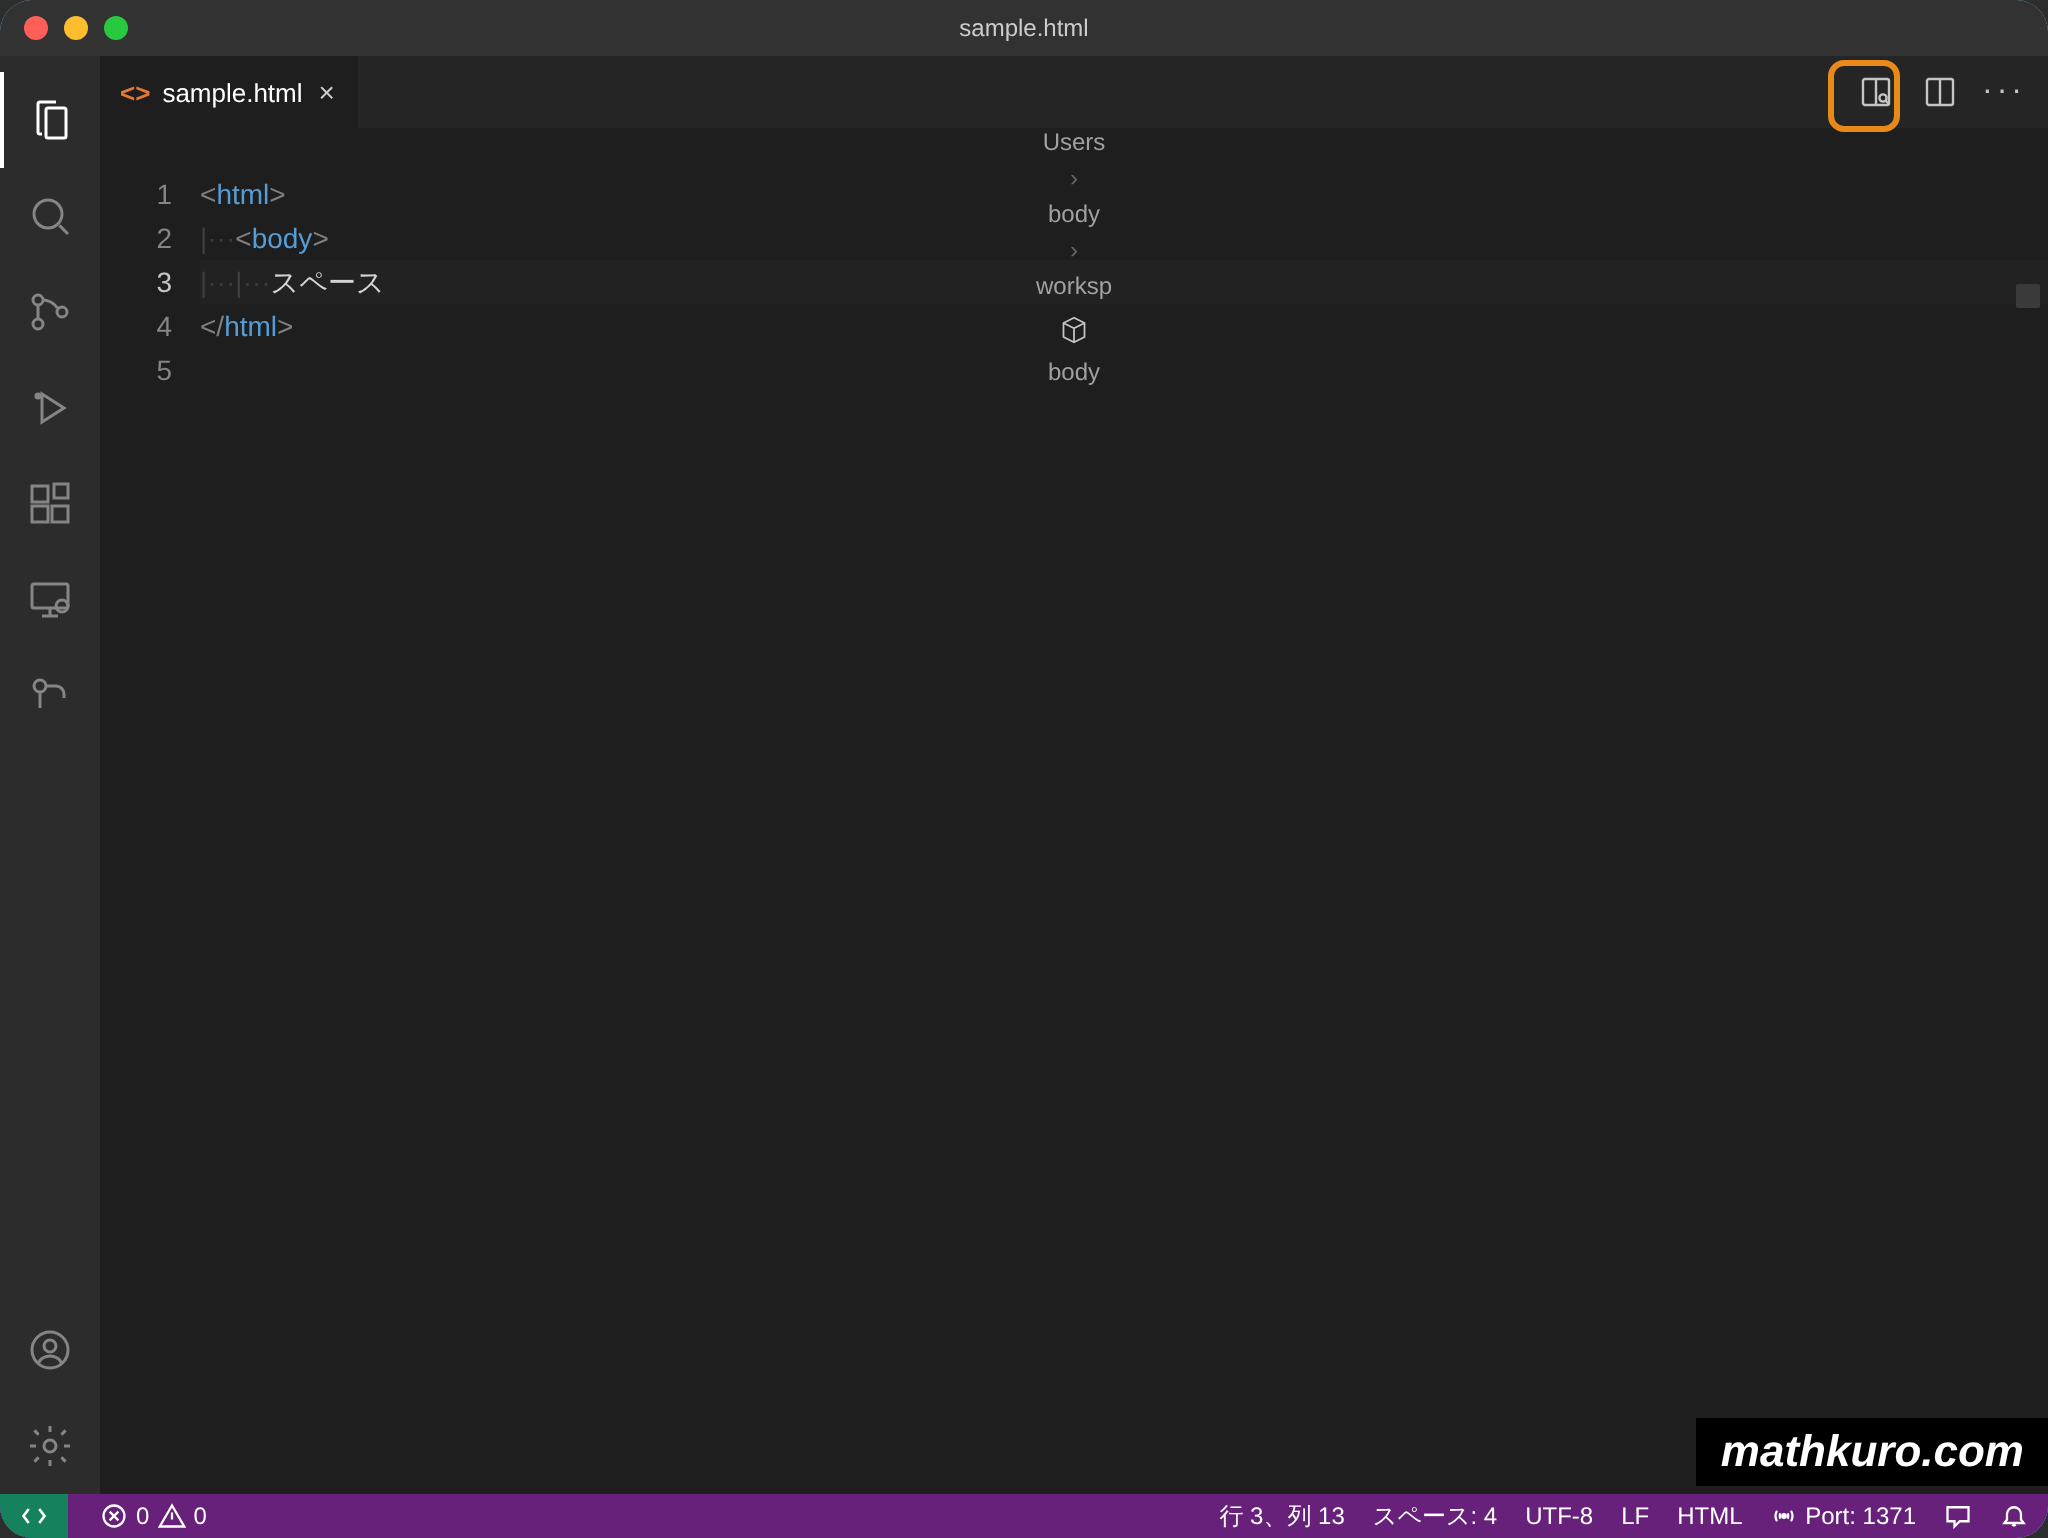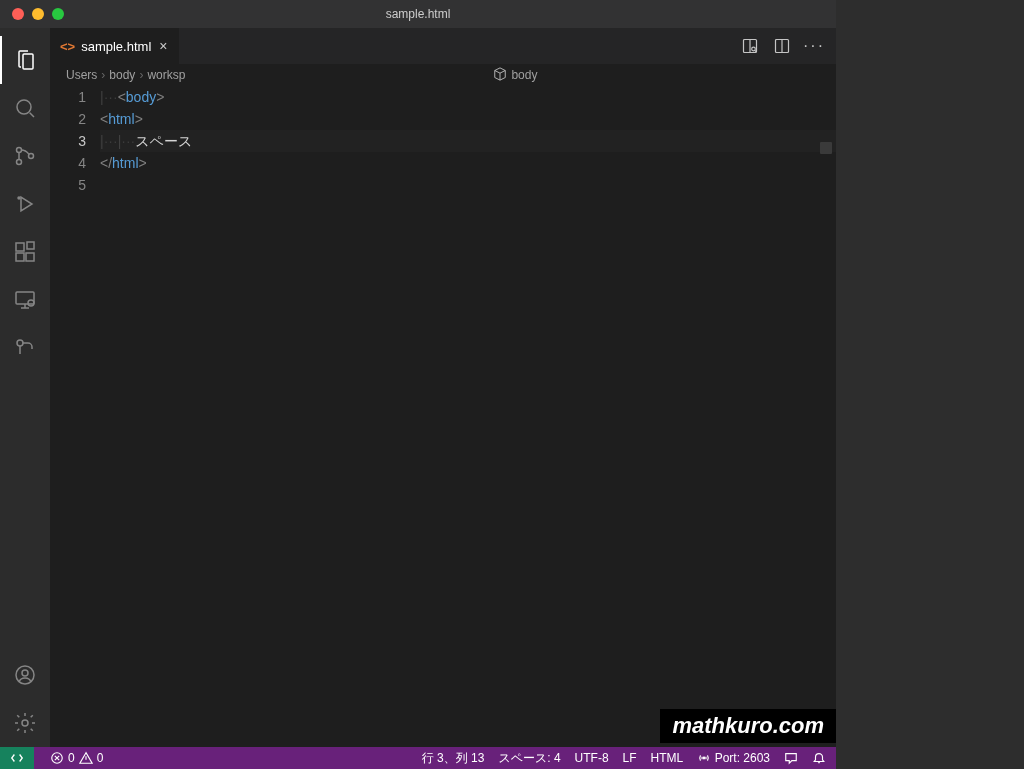--- a/index.html
+++ b/index.html
@@ -1,18 +1,18 @@
 <!DOCTYPE html>
 <html><head>
 <meta charset="utf-8">
 <style>
 * { margin: 0; padding: 0; box-sizing: border-box; font-family: -apple-system, "Segoe UI", Helvetica, Arial, sans-serif; }
 html, body { width: 1024px; height: 769px; overflow: hidden; background: #2d2d2d; }
 
-.window { width: 836px; height: 769px; background: #7dd3fc; display: flex; flex-direction: column; position: relative; border-radius: 0; overflow: hidden; }
+.window { width: 1024px; height: 769px; background: #7dd3fc; display: flex; flex-direction: column; position: relative; border-radius: 16px; overflow: hidden; }
 
 .titlebar { height: 28px; background: #323233; display: flex; align-items: center; position: relative; }
 .traffic { display: flex; gap: 8px; margin-left: 12px; }
 .traffic-dot { width: 12px; height: 12px; border-radius: 50%; }
 .dot-red { background: #ff5f57; }
 .dot-yellow { background: #febc2e; }
 .dot-green { background: #28c840; }
 .title-text { position: absolute; left: 50%; transform: translateX(-50%); color: #cccccc; font-size: 12px; }
 
 .body-row { display: flex; flex: 1; min-height: 0; }
@@ -26,21 +26,21 @@
 .main { flex: 1; display: flex; flex-direction: column; background: #1e1e1e; min-width: 0; }
 
 .tab-row { height: 36px; background: #252526; display: flex; align-items: stretch; }
 .tab { display: flex; align-items: center; padding: 0 10px; background: #1e1e1e; color: #ffffff; font-size: 13px; gap: 6px; }
 .tab .file-ico { color: #e37933; font-size: 13px; font-weight: bold; }
 .tab .close { color: #cccccc; font-size: 14px; cursor: pointer; padding: 0 2px; }
 .tab-actions { margin-left: auto; display: flex; align-items: center; gap: 4px; padding-right: 8px; }
 .tab-actions .ta { width: 28px; height: 28px; display: flex; align-items: center; justify-content: center; color: #c5c5c5; cursor: pointer; border-radius: 4px; }
 .ta svg { width: 16px; height: 16px; }
 
-.breadcrumbs { height: 22px; display: flex; align-items: center; padding: 0 16px; font-size: 12px; color: #a0a0a0; gap: 4px; }
+.breadcrumbs { height: 22px; display: flex; align-items: center; padding: 0 16px; font-size: 12px; color: #a0a0a0; gap: 4px; flex-direction: column; }
 .breadcrumbs .sep { color: #666; }
 .breadcrumbs .cube { color: #c5c5c5; }
 
 .editor { flex: 1; display: flex; font-family: Menlo, Consolas, monospace; font-size: 14px; line-height: 22px; position: relative; }
 .gutter { width: 50px; text-align: right; color: #858585; padding-right: 14px; }
 .gutter .ln.active { color: #c6c6c6; }
 .code { color: #d4d4d4; position: relative; flex: 1; }
 .code-line { white-space: pre; }
 .code-line.active { background: rgba(255,255,255,0.02); }
 .indent-guide { color: #404040; }
@@ -194,22 +194,22 @@
 
       <div class="editor">
         <div class="gutter">
           <div class="ln">1</div>
           <div class="ln">2</div>
           <div class="ln active">3</div>
           <div class="ln">4</div>
           <div class="ln">5</div>
         </div>
         <div class="code">
+          <div class="code-line"><span class="tag-bracket">&lt;</span><span class="tag-name">html</span><span class="tag-bracket">&gt;</span></div>
           <div class="code-line"><span class="indent-guide">|</span><span class="whitespace">···</span><span class="tag-bracket">&lt;</span><span class="tag-name">body</span><span class="tag-bracket">&gt;</span></div>
-          <div class="code-line"><span class="tag-bracket">&lt;</span><span class="tag-name">html</span><span class="tag-bracket">&gt;</span></div>
           <div class="code-line active"><span class="indent-guide">|</span><span class="whitespace">···</span><span class="indent-guide">|</span><span class="whitespace">···</span><span>スペース</span></div>
           <div class="code-line"><span class="tag-bracket">&lt;/</span><span class="tag-name">html</span><span class="tag-bracket">&gt;</span></div>
 
           <div class="minimap">
             <div class="sl" style="top:56px"></div>
           </div>
         </div>
       </div>
 
     </div>
@@ -236,21 +236,21 @@
       <span>行 3、列 13</span>
       <span>スペース: 4</span>
       <span>UTF-8</span>
       <span>LF</span>
       <span>HTML</span>
       <span>
         <span class="sb-icon"><svg viewBox="0 0 16 16" fill="none" stroke="currentColor" stroke-width="1.3">
               <path d="M4 5a6 6 0 0 0 0 6M12 5a6 6 0 0 1 0 6M6 6.5a3 3 0 0 0 0 3M10 6.5a3 3 0 0 1 0 3"></path>
               <circle cx="8" cy="8" r="1" fill="currentColor"></circle>
             </svg></span>
-        <span>Port: 2603</span>
+        <span>Port: 1371</span>
       </span>
       <span class="sb-icon"><svg viewBox="0 0 16 16" fill="none" stroke="currentColor" stroke-width="1.3">
             <path d="M2 3h12v8H9l-3 3v-3H2z"></path>
           </svg></span>
       <span class="sb-icon"><svg viewBox="0 0 16 16" fill="none" stroke="currentColor" stroke-width="1.3">
             <path d="M12 10V7a4 4 0 0 0-8 0v3l-1.5 2h11zM7 13a1.5 1.5 0 0 0 2 0"></path>
           </svg></span>
     </div>
   </div>
 

